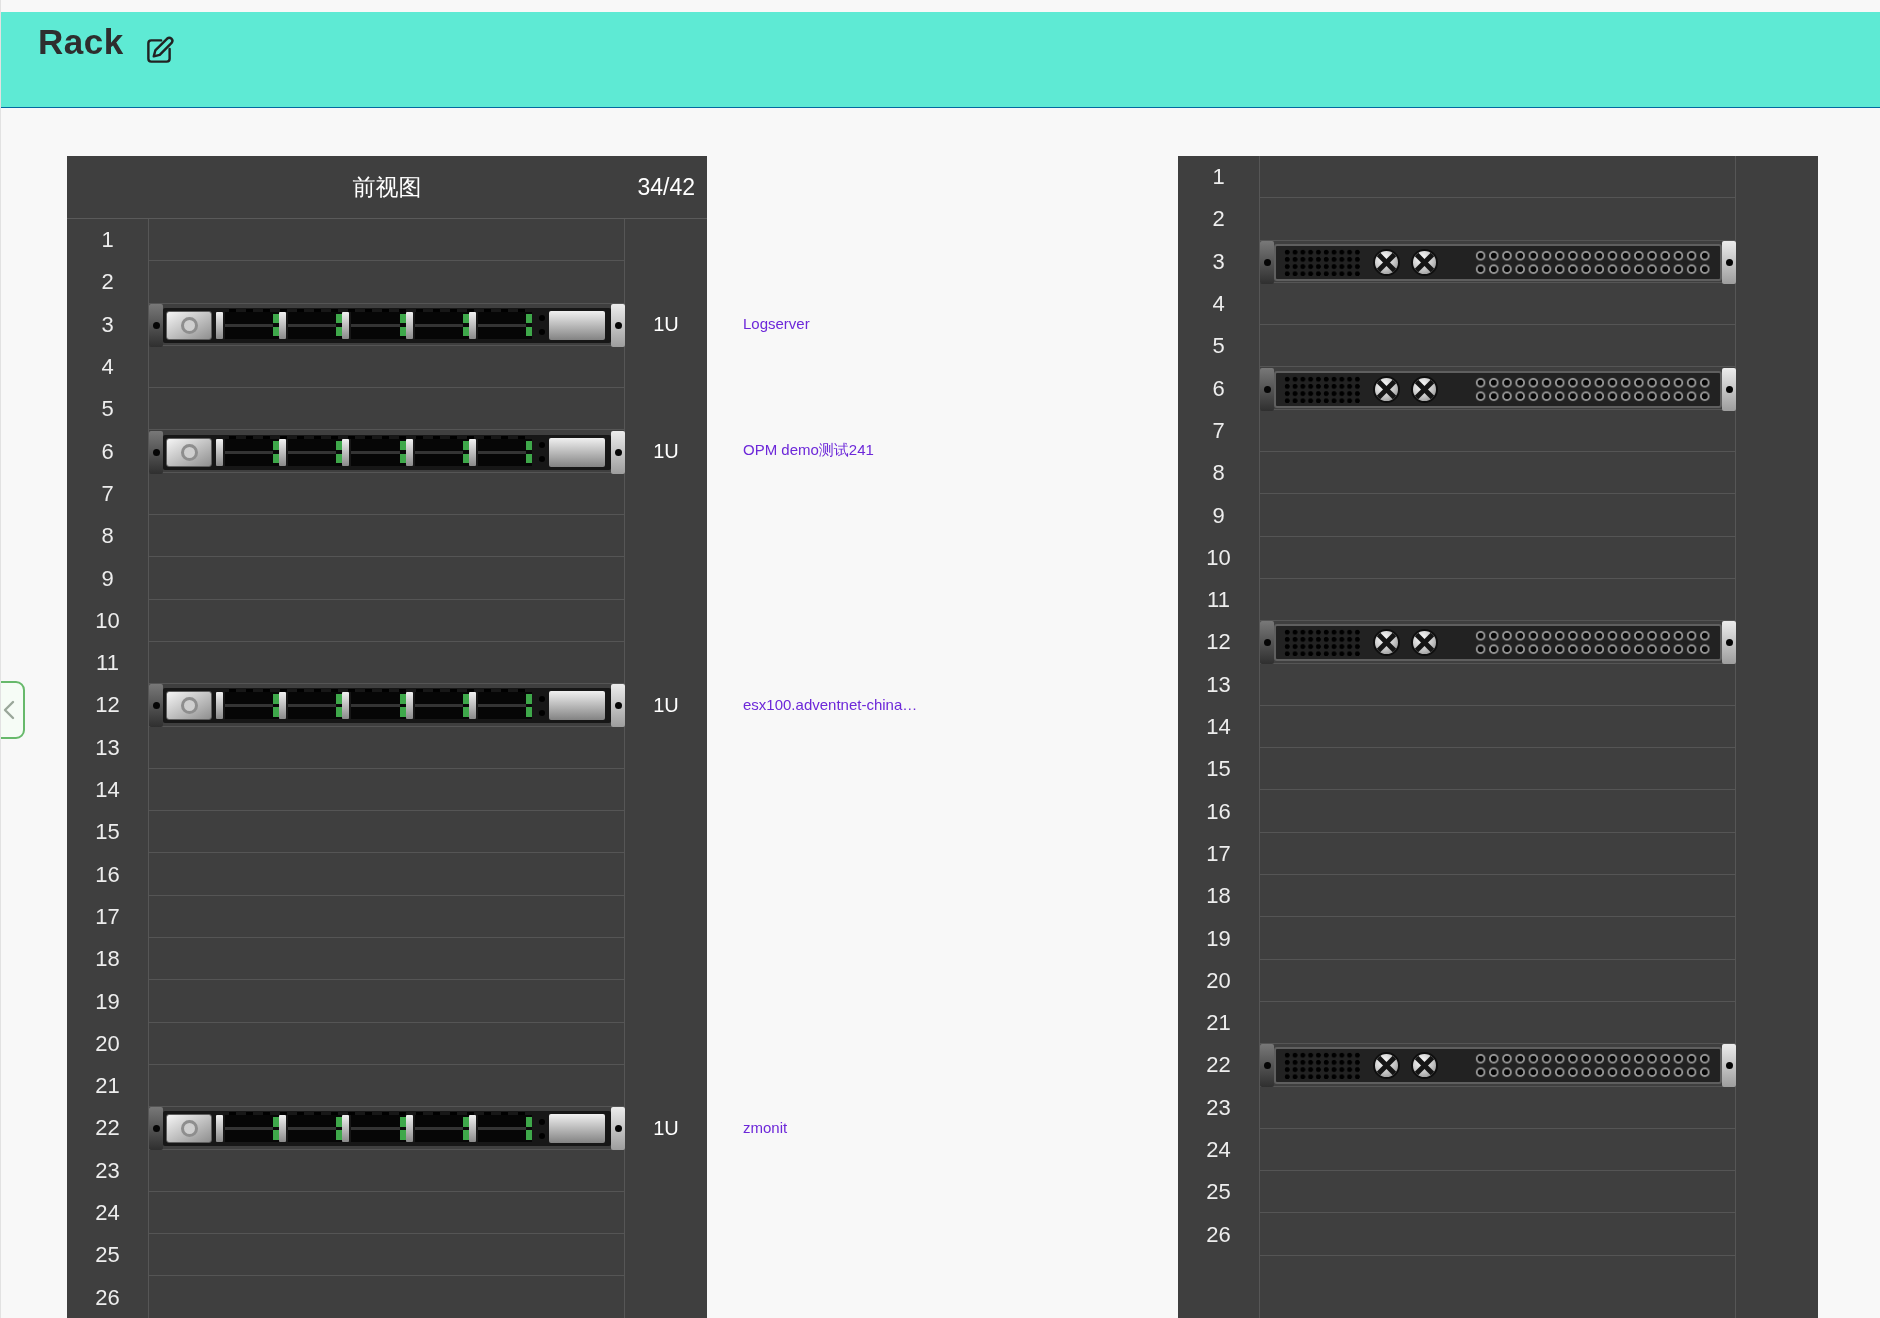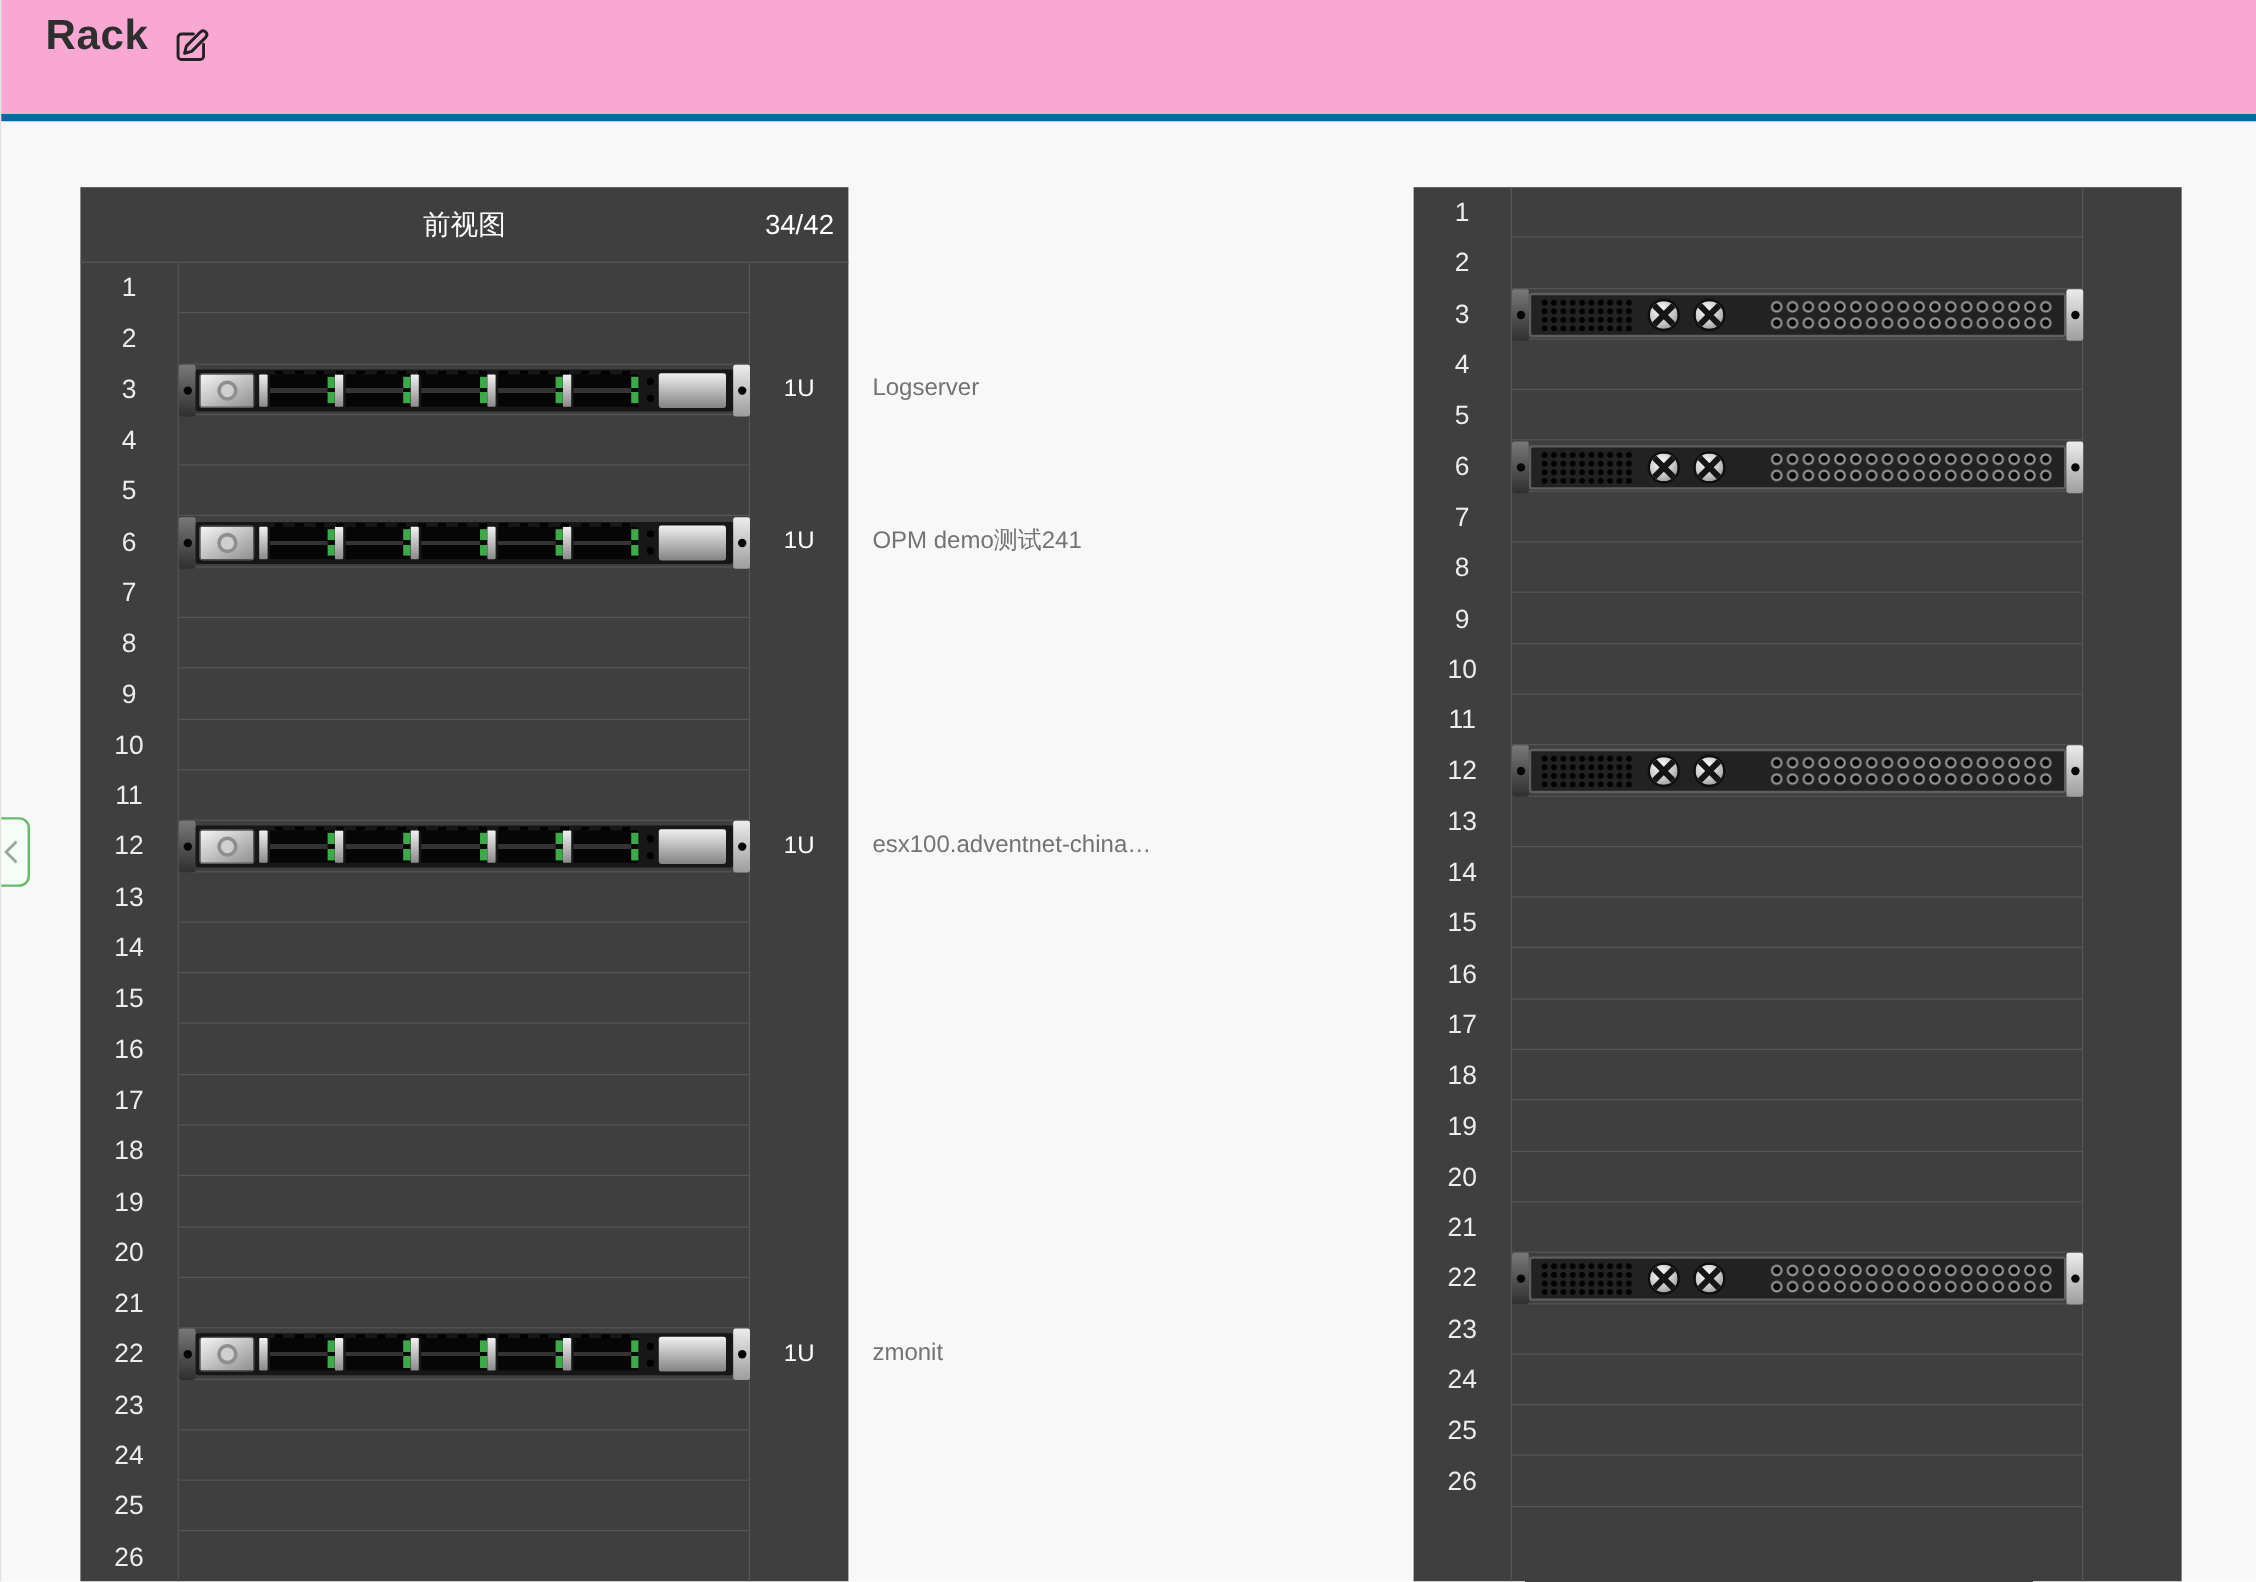--- a/index.html
+++ b/index.html
@@ -3,22 +3,22 @@
 <meta charset="utf-8">
 <style>
   html,body{margin:0;padding:0;background:#ffffff;}
   .page{
     position:relative; width:1880px; height:1318px; overflow:hidden;
     background:#f8f8f8; border-left:1px solid #e2e2e2; box-sizing:border-box;
     font-family:"Liberation Sans", sans-serif;
   }
   
   .topbar{
-    position:absolute; left:0; top:0; right:0; height:95px;
-    background:#f9a8d4; border-bottom:6px solid #0369a1;
+    position:absolute; left:0; top:12px; right:0; height:95px;
+    background:#5eead4; border-bottom:1px solid #0369a1;
   }
   .page-title{
     position:absolute; left:37px; top:10px; margin:0;
     font-size:35px; font-weight:700; color:#2e2e2e; letter-spacing:.5px;
   }
   .edit-btn{
     position:absolute; left:139px; top:20px; width:38px; height:38px;
     display:flex; align-items:center; justify-content:center;
     background:none; border:none; padding:0; cursor:pointer;
   }
@@ -66,22 +66,22 @@
     box-sizing:border-box; border-bottom:1px solid #555555;
   }
   .size-label{
     position:absolute; left:558px; width:82px; height:42.3px;
     display:flex; align-items:center; justify-content:center;
     color:#ffffff; font-size:20px; z-index:3;
   }
   
   .device-names{ position:absolute; left:726px; top:218px; width:440px; }
   .device-name{
-    position:absolute; left:0; height:42.3px; display:flex; align-items:center;
-    font-size:20px; color:#737373; white-space:nowrap; cursor:pointer;
+    position:absolute; left:16px; height:42.3px; display:flex; align-items:center;
+    font-size:15px; color:#6d28d9; white-space:nowrap; cursor:pointer;
   }
   
   .server{
     position:absolute; left:82px; width:476px; height:43px; top:0;
     display:flex; align-items:center; z-index:2;
   }
   .ear{ width:14px; align-self:stretch; border-radius:2px; position:relative; flex:none; }
   .ear::after{
     content:""; position:absolute; left:50%; top:50%; width:7px; height:7px;
     margin:-3.5px 0 0 -3.5px; border-radius:50%; background:#060606;

